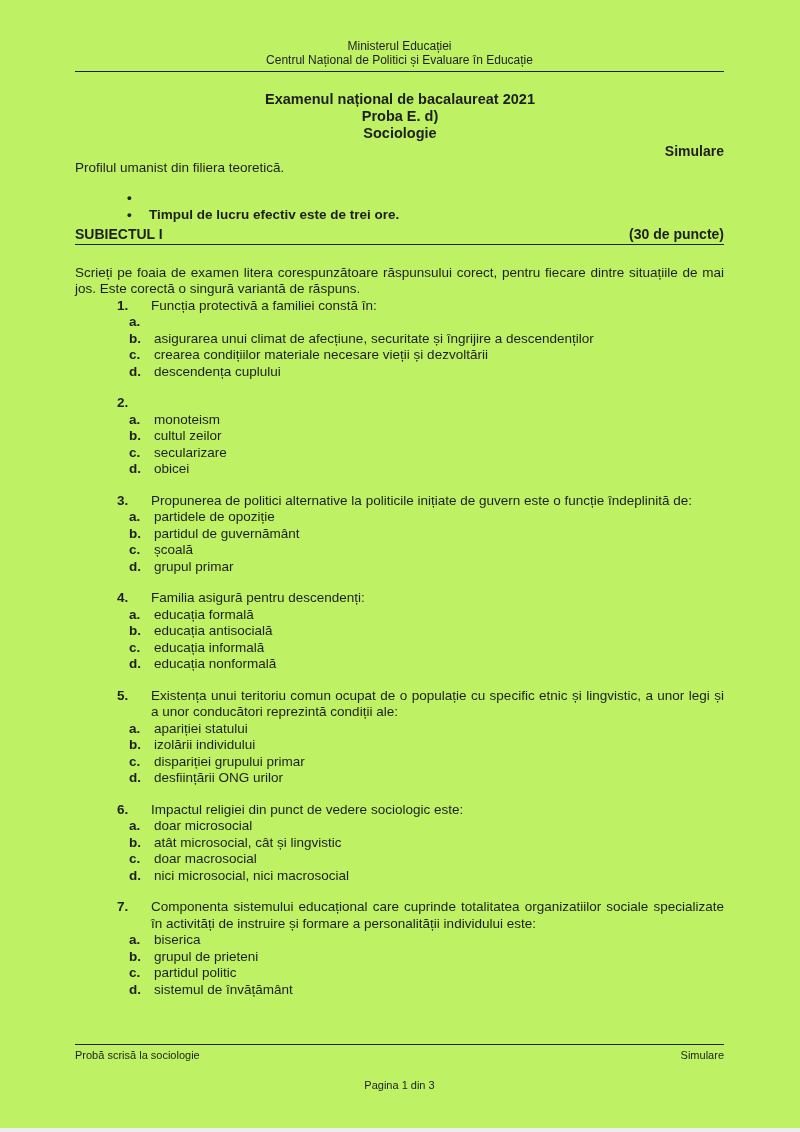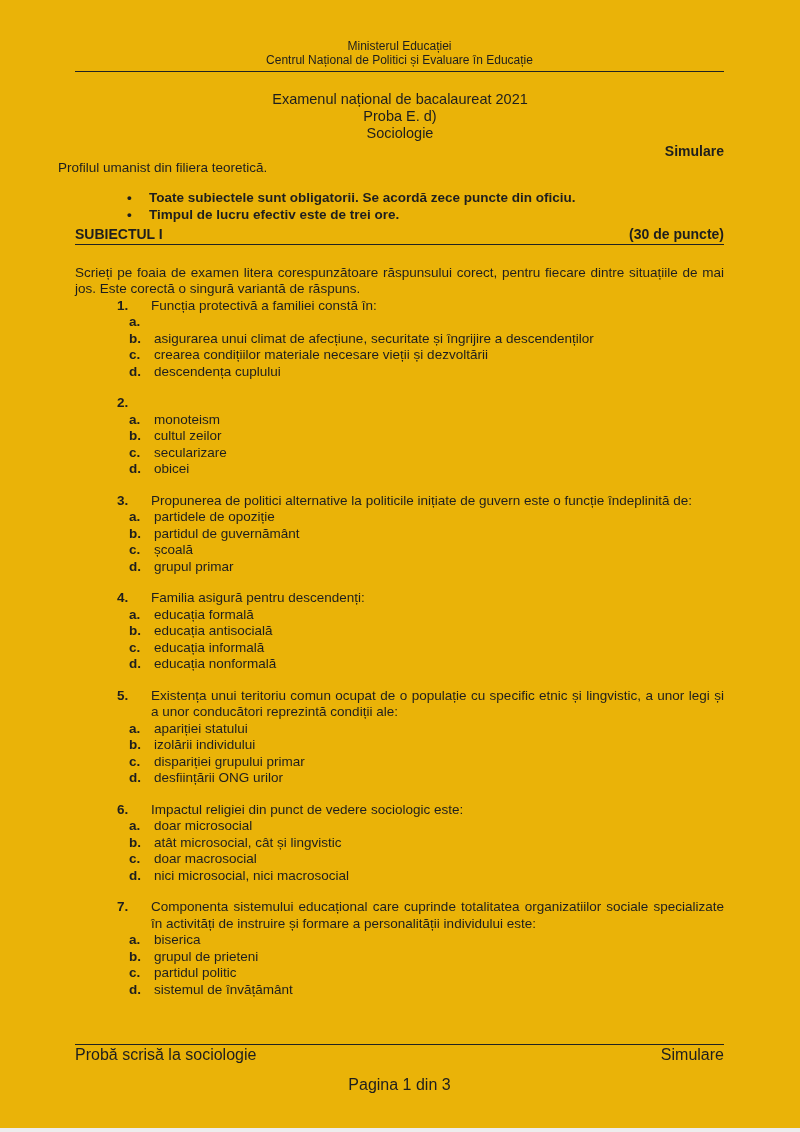--- a/index.html
+++ b/index.html
@@ -1,19 +1,19 @@
 <!DOCTYPE html>
 <html><head>
 <meta charset="utf-8">
 <style>
   html,body { margin:0; padding:0; background:#ffffff; }
   .page {
     position:relative;
     width:800px; height:1132px;
-    background:#eab308;
+    background:#bef264;
     font-family:"Liberation Sans", sans-serif;
     font-size:13.5px;
     line-height:16.5px;
     color:#1e1e1e;
     overflow:hidden;
     box-sizing:border-box;
   }
   .content { margin:0 76px 0 75px; }
 
   
@@ -24,31 +24,31 @@
     text-align:center;
     font-size:12px;
     line-height:14px;
     border-bottom:1.6px solid #222;
   }
 
   
   .title-block {
     margin-top:19px;
     text-align:center;
-    font-weight:normal;
+    font-weight:bold;
     font-size:14.5px;
     line-height:17px;
   }
   .simulare-row {
     margin:1px 76px 0 75px;
     text-align:right;
     font-weight:bold;
     font-size:14px;
   }
-  .profile-row { margin:0 76px 0 58px; }
+  .profile-row { margin:0 76px 0 75px; }
 
   
   .notes { margin-top:14px; }
   .note-row { display:flex; font-weight:bold; }
   .note-bullet { flex:0 0 22px; margin-left:52px; text-align:left; }
   .note-bullet::before { content:"\2022"; }
   .note-text { flex:1; }
 
   
   .subject-row {
@@ -72,21 +72,21 @@
   .q-text { flex:1; text-align:justify; }
   .opt-row { display:flex; }
   .opt-letter { flex:0 0 25px; margin-left:54px; font-weight:bold; }
   .opt-text { flex:1; }
 
   
   .doc-footer {
     position:absolute;
     left:75px; right:76px; top:1044px;
     border-top:1.6px solid #222;
-    font-size:16px;
+    font-size:11px;
     line-height:14px;
   }
   .footer-row { display:flex; justify-content:space-between; padding-top:3px; }
   .footer-center { text-align:center; margin-top:16px; }
 
   .page-edge {
     position:absolute; bottom:0; left:0; right:0; height:4px;
     background:#ededed;
   }
 </style>
@@ -107,21 +107,20 @@
   </div>
 
   <div class="simulare-row">Simulare</div>
 
   <div class="profile-row">Profilul umanist din filiera teoretică.</div>
 
   <div class="content">
     <div class="notes">
       <div class="note-row">
         <span class="note-bullet"></span>
-        <span class="note-text">Toate subiectele sunt obligatorii. Se acordă zece puncte din oficiu.</span>
       </div>
       <div class="note-row">
         <span class="note-bullet"></span>
         <span class="note-text">Timpul de lucru efectiv este de trei ore.</span>
       </div>
     </div>
 
     <div class="subject-row">
       <span>SUBIECTUL I</span>
       <span>(30 de puncte)</span>

